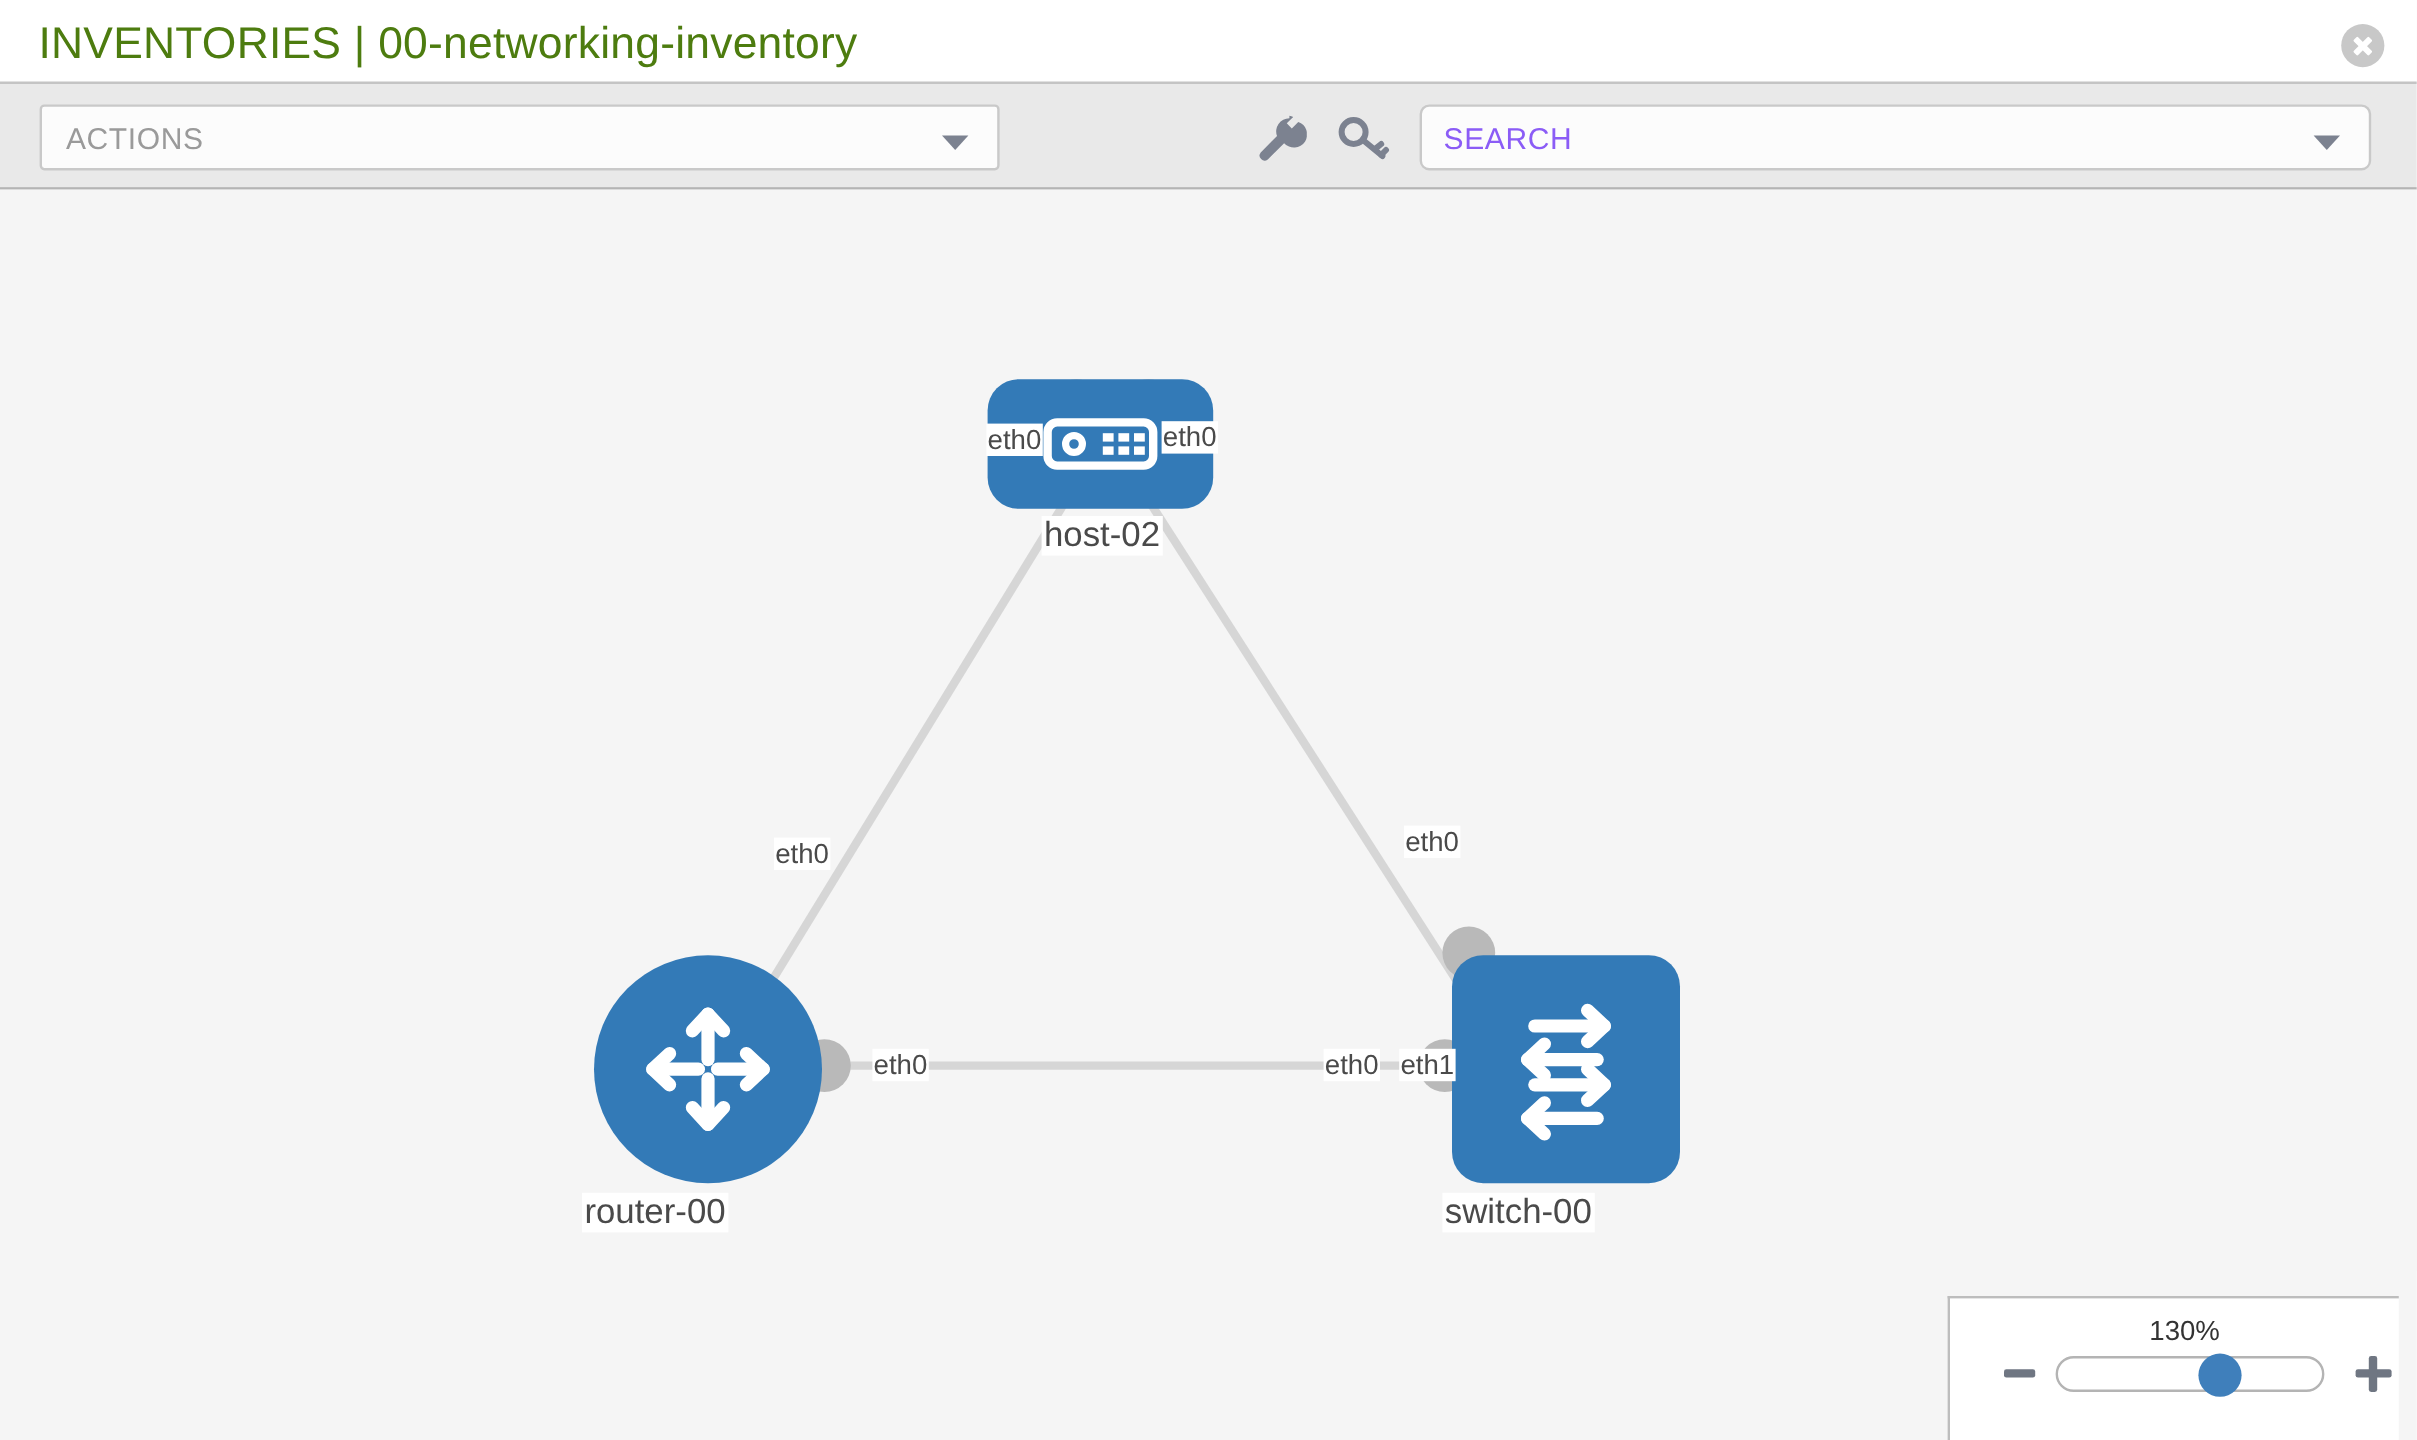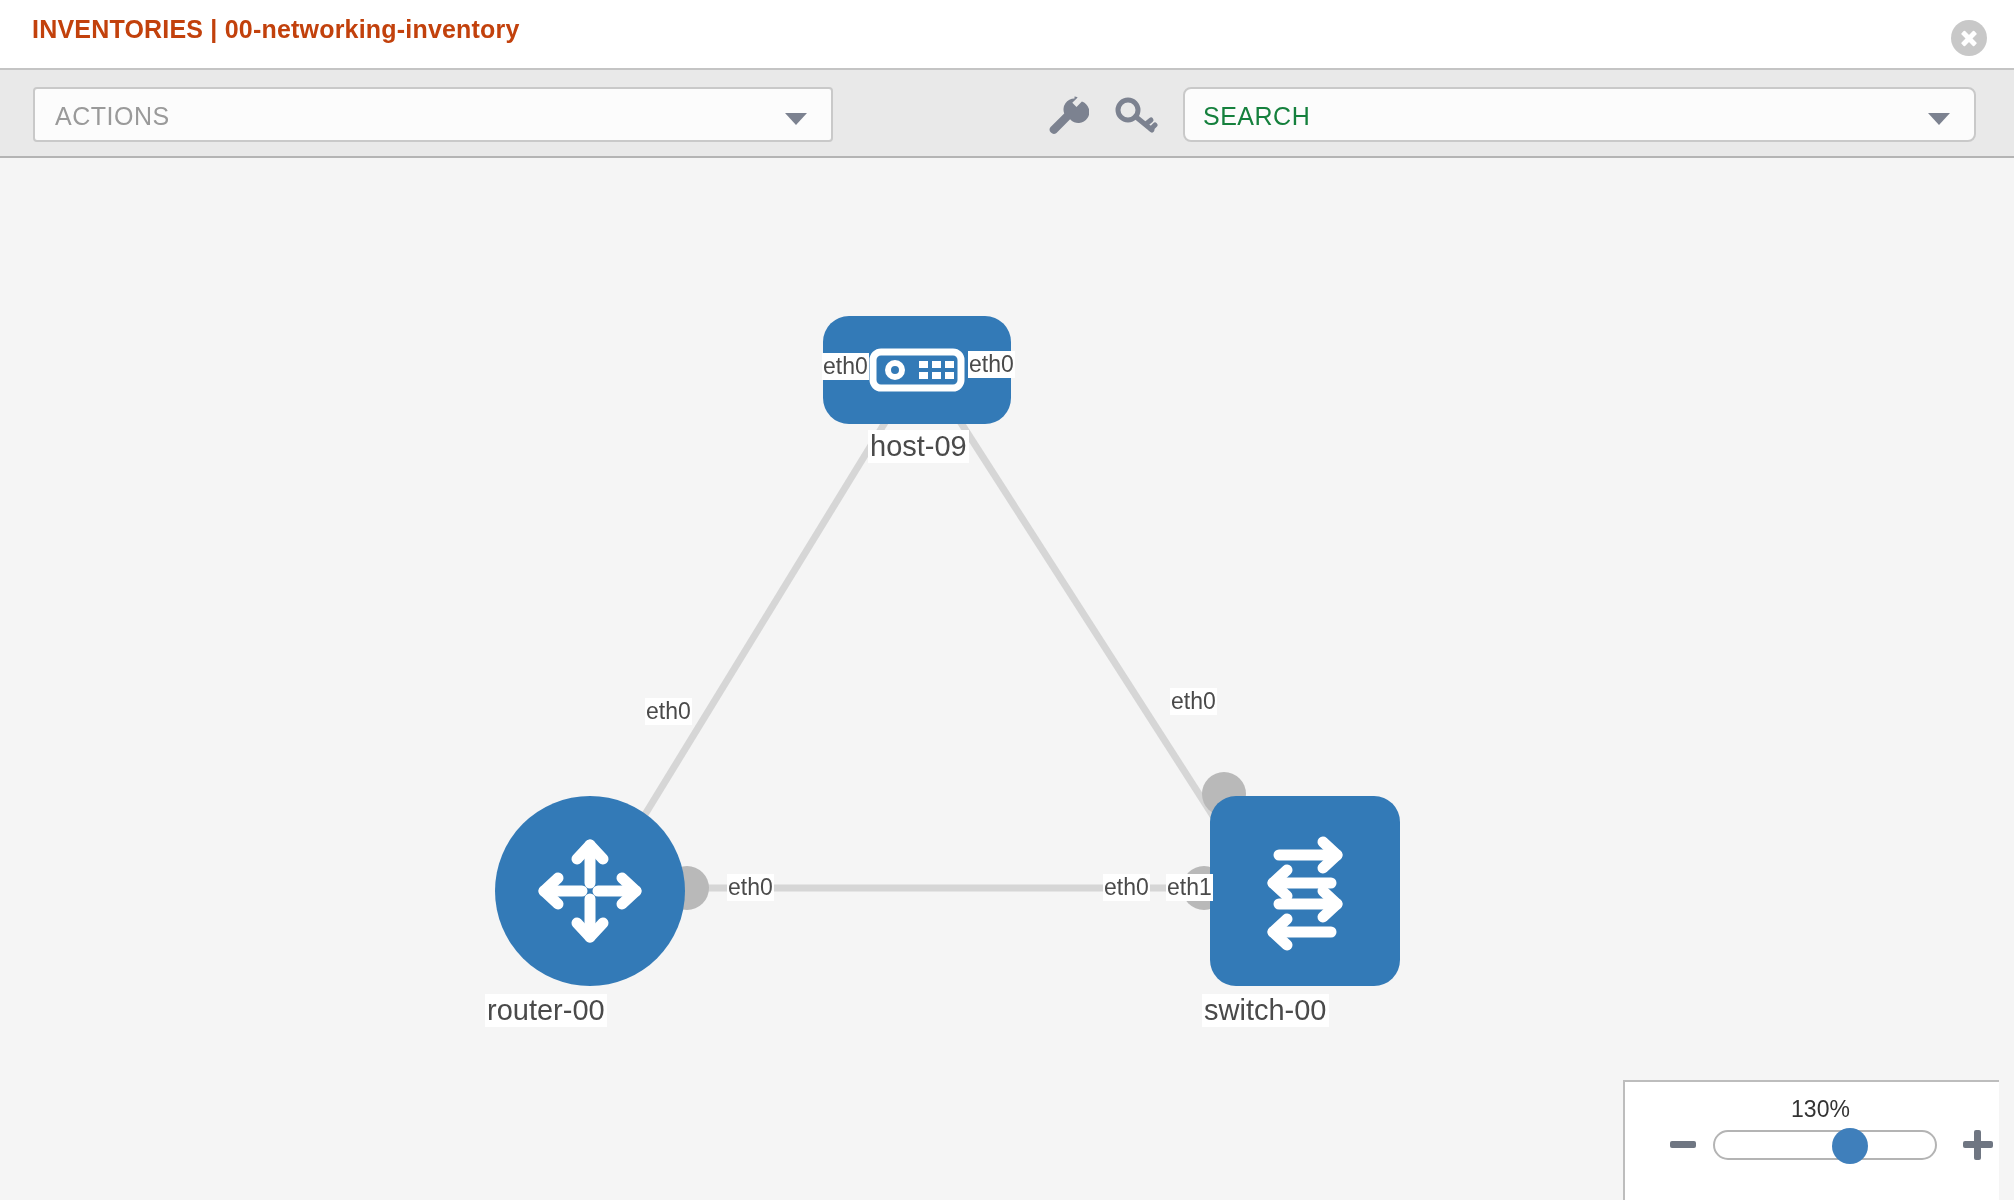--- a/index.html
+++ b/index.html
@@ -16,22 +16,22 @@
   }
 
   
   .header {
     position: absolute; left: 0; top: 0;
     width: 2014px; height: 68px;
     background: #ffffff;
   }
   .page-title {
     position: absolute; left: 32px; top: 15px;
-    font-size: 25px; font-weight: bold;
-    color: #c2410c;
+    font-size: 37px; font-weight: normal;
+    color: #4d7c0f;
     letter-spacing: 0.2px;
     white-space: nowrap;
   }
   .close-btn {
     position: absolute; right: 27px; top: 20px;
     width: 36px; height: 36px;
     border-radius: 50%;
     background: #c8c8c8;
     cursor: pointer;
   }
@@ -82,21 +82,21 @@
   .search-box {
     position: absolute; left: 1183px; top: 17px;
     width: 793px; height: 55px;
     background: #fcfcfc;
     border: 2px solid #c9c9c9;
     border-radius: 8px;
     cursor: text;
   }
   .search-box .lbl {
     position: absolute; left: 18px; top: 13px;
-    font-size: 25px; color: #15803d;
+    font-size: 25px; color: #8b5cf6;
     letter-spacing: 0.5px;
   }
 
   
   .canvas {
     position: absolute; left: 0; top: 158px;
     width: 2014px; height: 1042px;
     background: #f5f5f5;
     overflow: hidden;
   }
@@ -230,21 +230,21 @@
           <rect x="4" y="6" width="88" height="36" rx="8" fill="none" stroke="#ffffff" stroke-width="7"></rect>
           <circle cx="26" cy="24" r="7" fill="none" stroke="#ffffff" stroke-width="6"></circle>
           <rect x="50" y="15" width="9" height="7" fill="#ffffff"></rect>
           <rect x="63" y="15" width="9" height="7" fill="#ffffff"></rect>
           <rect x="76" y="15" width="9" height="7" fill="#ffffff"></rect>
           <rect x="50" y="26" width="9" height="7" fill="#ffffff"></rect>
           <rect x="63" y="26" width="9" height="7" fill="#ffffff"></rect>
           <rect x="76" y="26" width="9" height="7" fill="#ffffff"></rect>
         </svg>
       </div>
-      <div class="node-label" style="left:45px; top:114px;">host-09</div>
+      <div class="node-label" style="left:45px; top:114px;">host-02</div>
     </div>
 
     <div class="node" style="left:495px; top:638px; width:190px; height:190px;">
       <div class="node-shape" style="width:190px; height:190px; border-radius:95px;">
         <svg width="120" height="120" viewBox="0 0 120 120">
           <g fill="none" stroke="#ffffff" stroke-width="11" stroke-linecap="round" stroke-linejoin="round">
             <path d="M60 14 V52"></path>
               <path d="M47 28 L60 14 L73 28"></path>
             <path d="M60 106 V68"></path>
               <path d="M47 92 L60 106 L73 92"></path>

